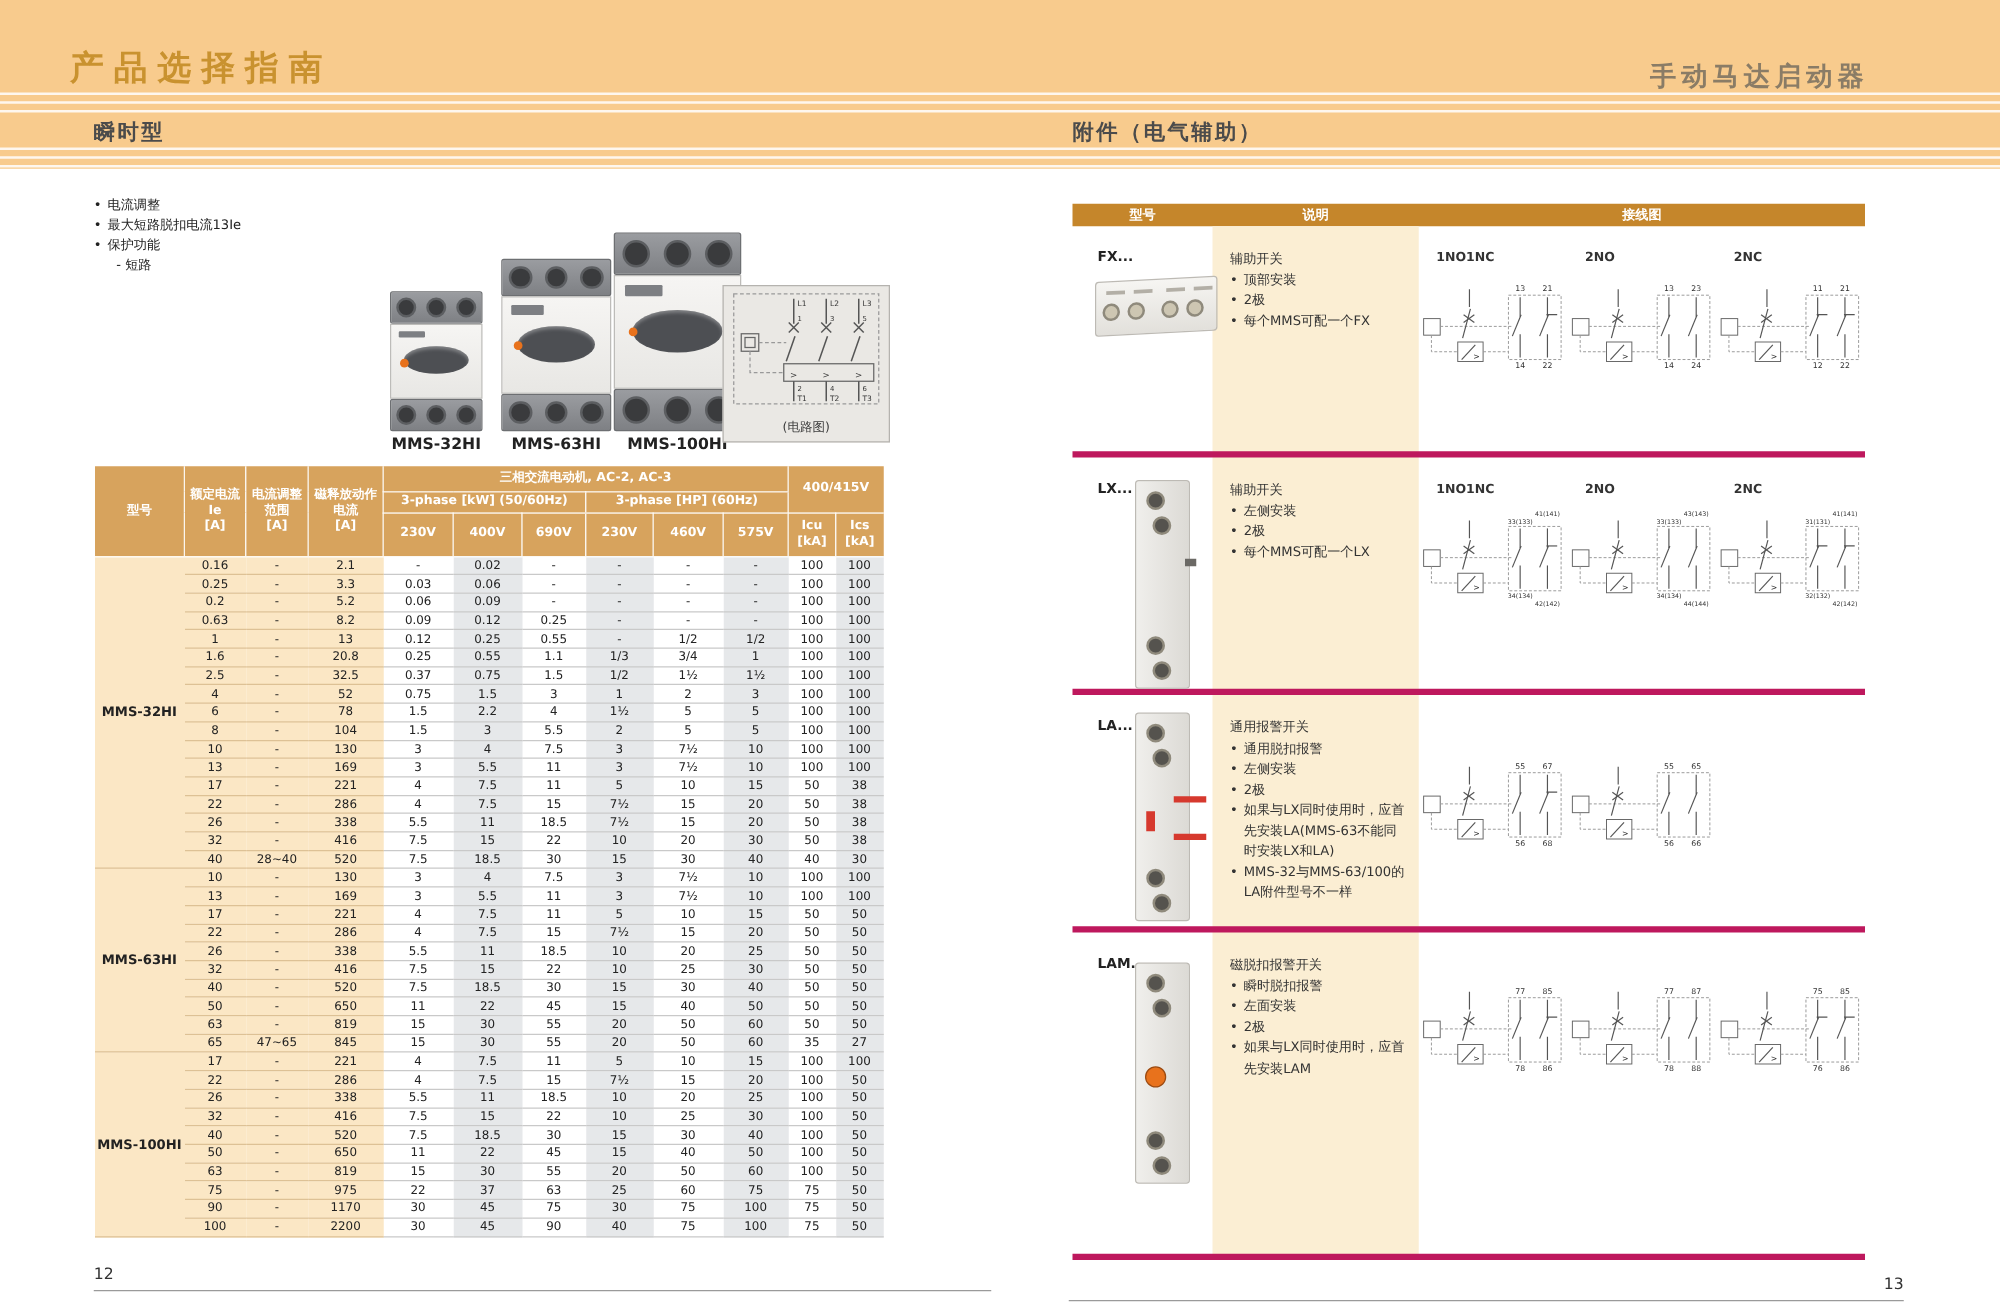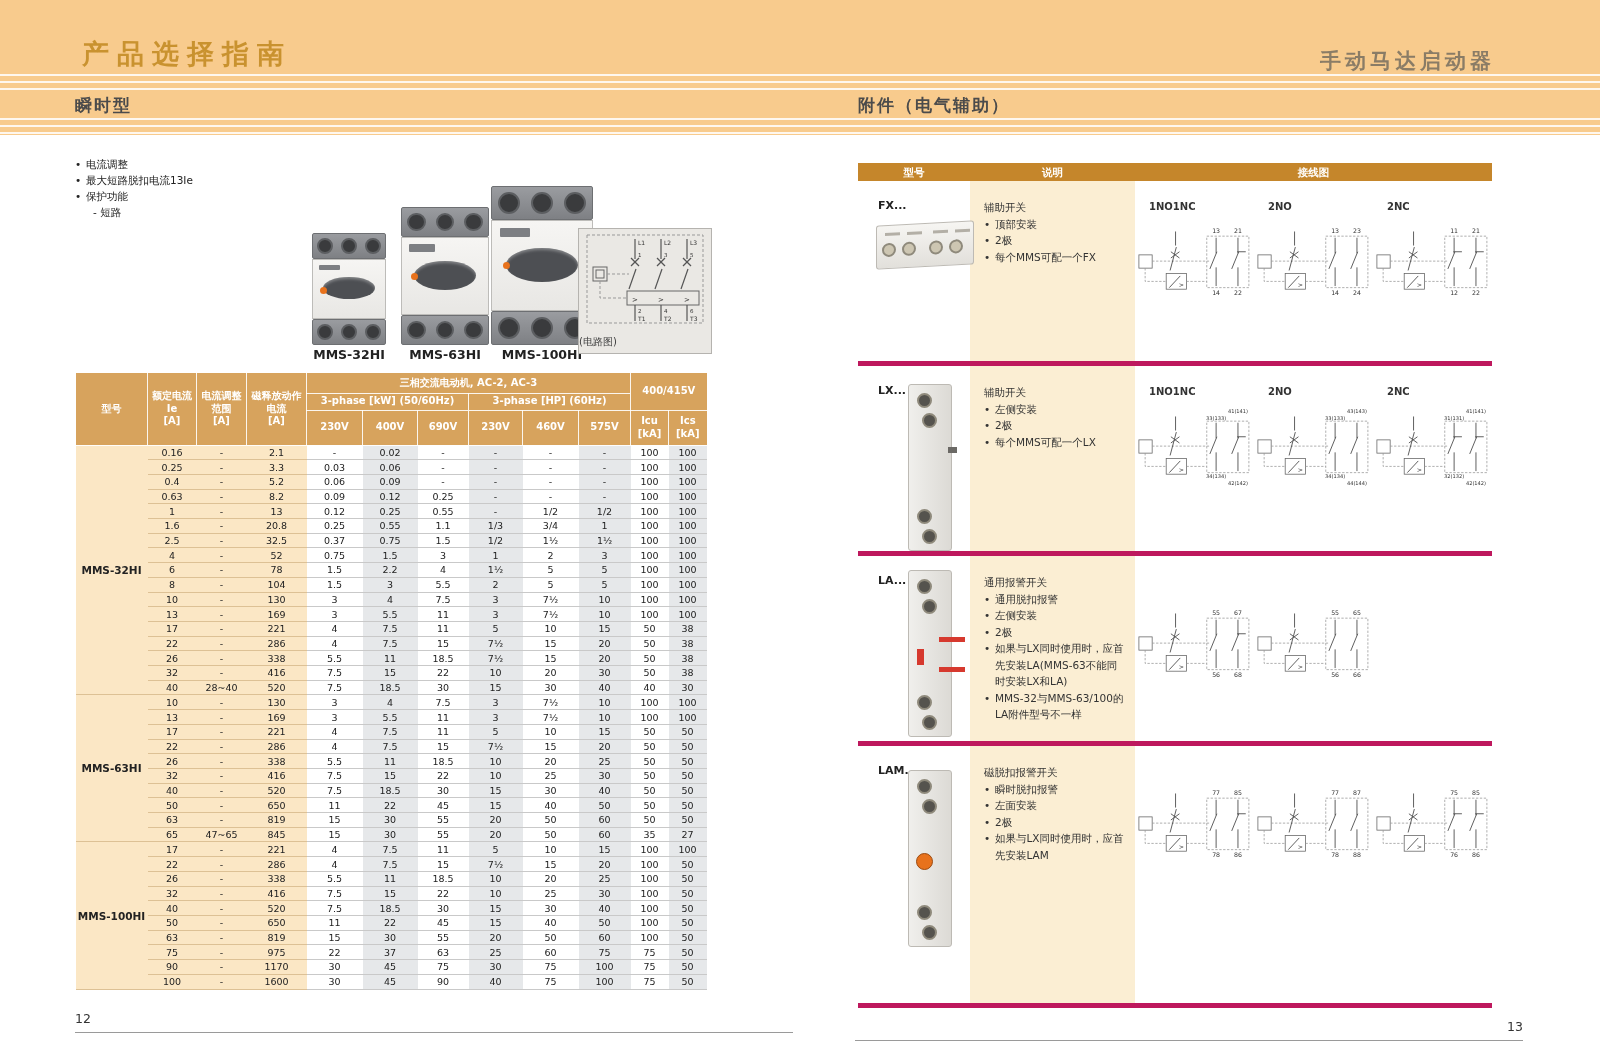--- a/index.html
+++ b/index.html
@@ -2,21 +2,21 @@
 <html><head>
 <meta charset="utf-8">
 <style>
   html,body{margin:0;padding:0;background:#fff;}
   #page{position:relative;width:1600px;height:1052px;background:#ffffff;overflow:hidden;
         font-family:"DejaVu Sans","Liberation Sans",sans-serif;}
 
   
   .banner{position:absolute;left:0;top:0;width:1600px;height:135px;background:#F8CB8D;}
   .stripe{position:absolute;left:0;width:1600px;height:2px;background:rgba(255,255,255,.85);}
-  .main-title{position:absolute;left:82px;top:36px;font-size:27px;font-weight:bold;
+  .main-title{position:absolute;left:56px;top:36px;font-size:27px;font-weight:bold;
               color:#C9922F;letter-spacing:8px;text-align:center;}
   .right-title{position:absolute;right:105px;top:47px;font-size:21px;font-weight:bold;
                color:#8A7C66;letter-spacing:4px;}
   .section-label{position:absolute;top:94px;font-size:17px;font-weight:bold;color:#4B4B4B;letter-spacing:2px;}
   .section-left{left:75px;}
   .section-right{left:858px;}
 
   
   .features{position:absolute;left:75px;top:156px;font-size:10.5px;color:#222;line-height:16px;}
   .features .fi{position:relative;padding-left:11px;}
@@ -31,21 +31,21 @@
   .dev-body{flex:1;background:linear-gradient(#f6f5f3,#e8e7e4);border:1px solid #bdbcb9;position:relative;}
   .knob{position:absolute;left:14%;top:30%;width:72%;height:38%;background:#4d4f53;border-radius:50%;
         box-shadow:inset 0 2px 3px rgba(255,255,255,.3);}
   .knob .odot{position:absolute;left:-3px;top:42%;width:7px;height:7px;border-radius:50%;background:#E8721C;}
   .dev-brand{position:absolute;left:8%;top:8%;width:30%;height:10%;background:#7d7f83;border-radius:1px;}
   .dev-label{position:absolute;top:347px;font-size:12.5px;font-weight:bold;color:#222;text-align:center;width:110px;}
 
   
   .circuit-box{position:absolute;left:578px;top:228px;width:132px;height:124px;background:#EAE8E4;
                border:1px solid #B5B3AF;}
-  .circuit-caption{position:absolute;left:0;bottom:4px;width:132px;text-align:left;font-size:10px;color:#3c3c3c;}
+  .circuit-caption{position:absolute;left:0;bottom:4px;width:132px;text-align:center;font-size:10px;color:#3c3c3c;}
 
   
   #mms-table{position:absolute;left:75px;top:373px;width:631px;height:617px;border-collapse:collapse;
              table-layout:fixed;font-size:9.5px;color:#222;}
   #mms-table thead th{background:#D7A35D;color:#fff;font-weight:bold;font-size:10px;
              border-left:1px solid rgba(255,255,255,.9);border-bottom:1px solid rgba(255,255,255,.9);
              white-space:pre-line;line-height:1.25;padding:1px 0;}
   #mms-table tbody td{text-align:center;border-bottom:1px solid #c9c9c9;padding:0;}
   #mms-table .colA{background:#FBE7C5;border-bottom-color:#ddc195;}
   #mms-table .shade{background:#E6E8EA;}
@@ -289,21 +289,21 @@
           <td>0.03</td>
           <td class="shade">0.06</td>
           <td>-</td>
           <td class="shade">-</td>
           <td>-</td>
           <td class="shade">-</td>
           <td>100</td>
           <td class="shade">100</td>
         </tr>
         <tr>
-          <td class="colA">0.4</td>
+          <td class="colA">0.2</td>
           <td class="colA">-</td>
           <td class="colA">5.2</td>
           <td>0.06</td>
           <td class="shade">0.09</td>
           <td>-</td>
           <td class="shade">-</td>
           <td>-</td>
           <td class="shade">-</td>
           <td>100</td>
           <td class="shade">100</td>
@@ -735,21 +735,21 @@
           <td>75</td>
           <td class="shade">30</td>
           <td>75</td>
           <td class="shade">100</td>
           <td>75</td>
           <td class="shade">50</td>
         </tr>
         <tr>
           <td class="colA">100</td>
           <td class="colA">-</td>
-          <td class="colA">1600</td>
+          <td class="colA">2200</td>
           <td>30</td>
           <td class="shade">45</td>
           <td>90</td>
           <td class="shade">40</td>
           <td>75</td>
           <td class="shade">100</td>
           <td>75</td>
           <td class="shade">50</td>
         </tr>
       </tbody>

